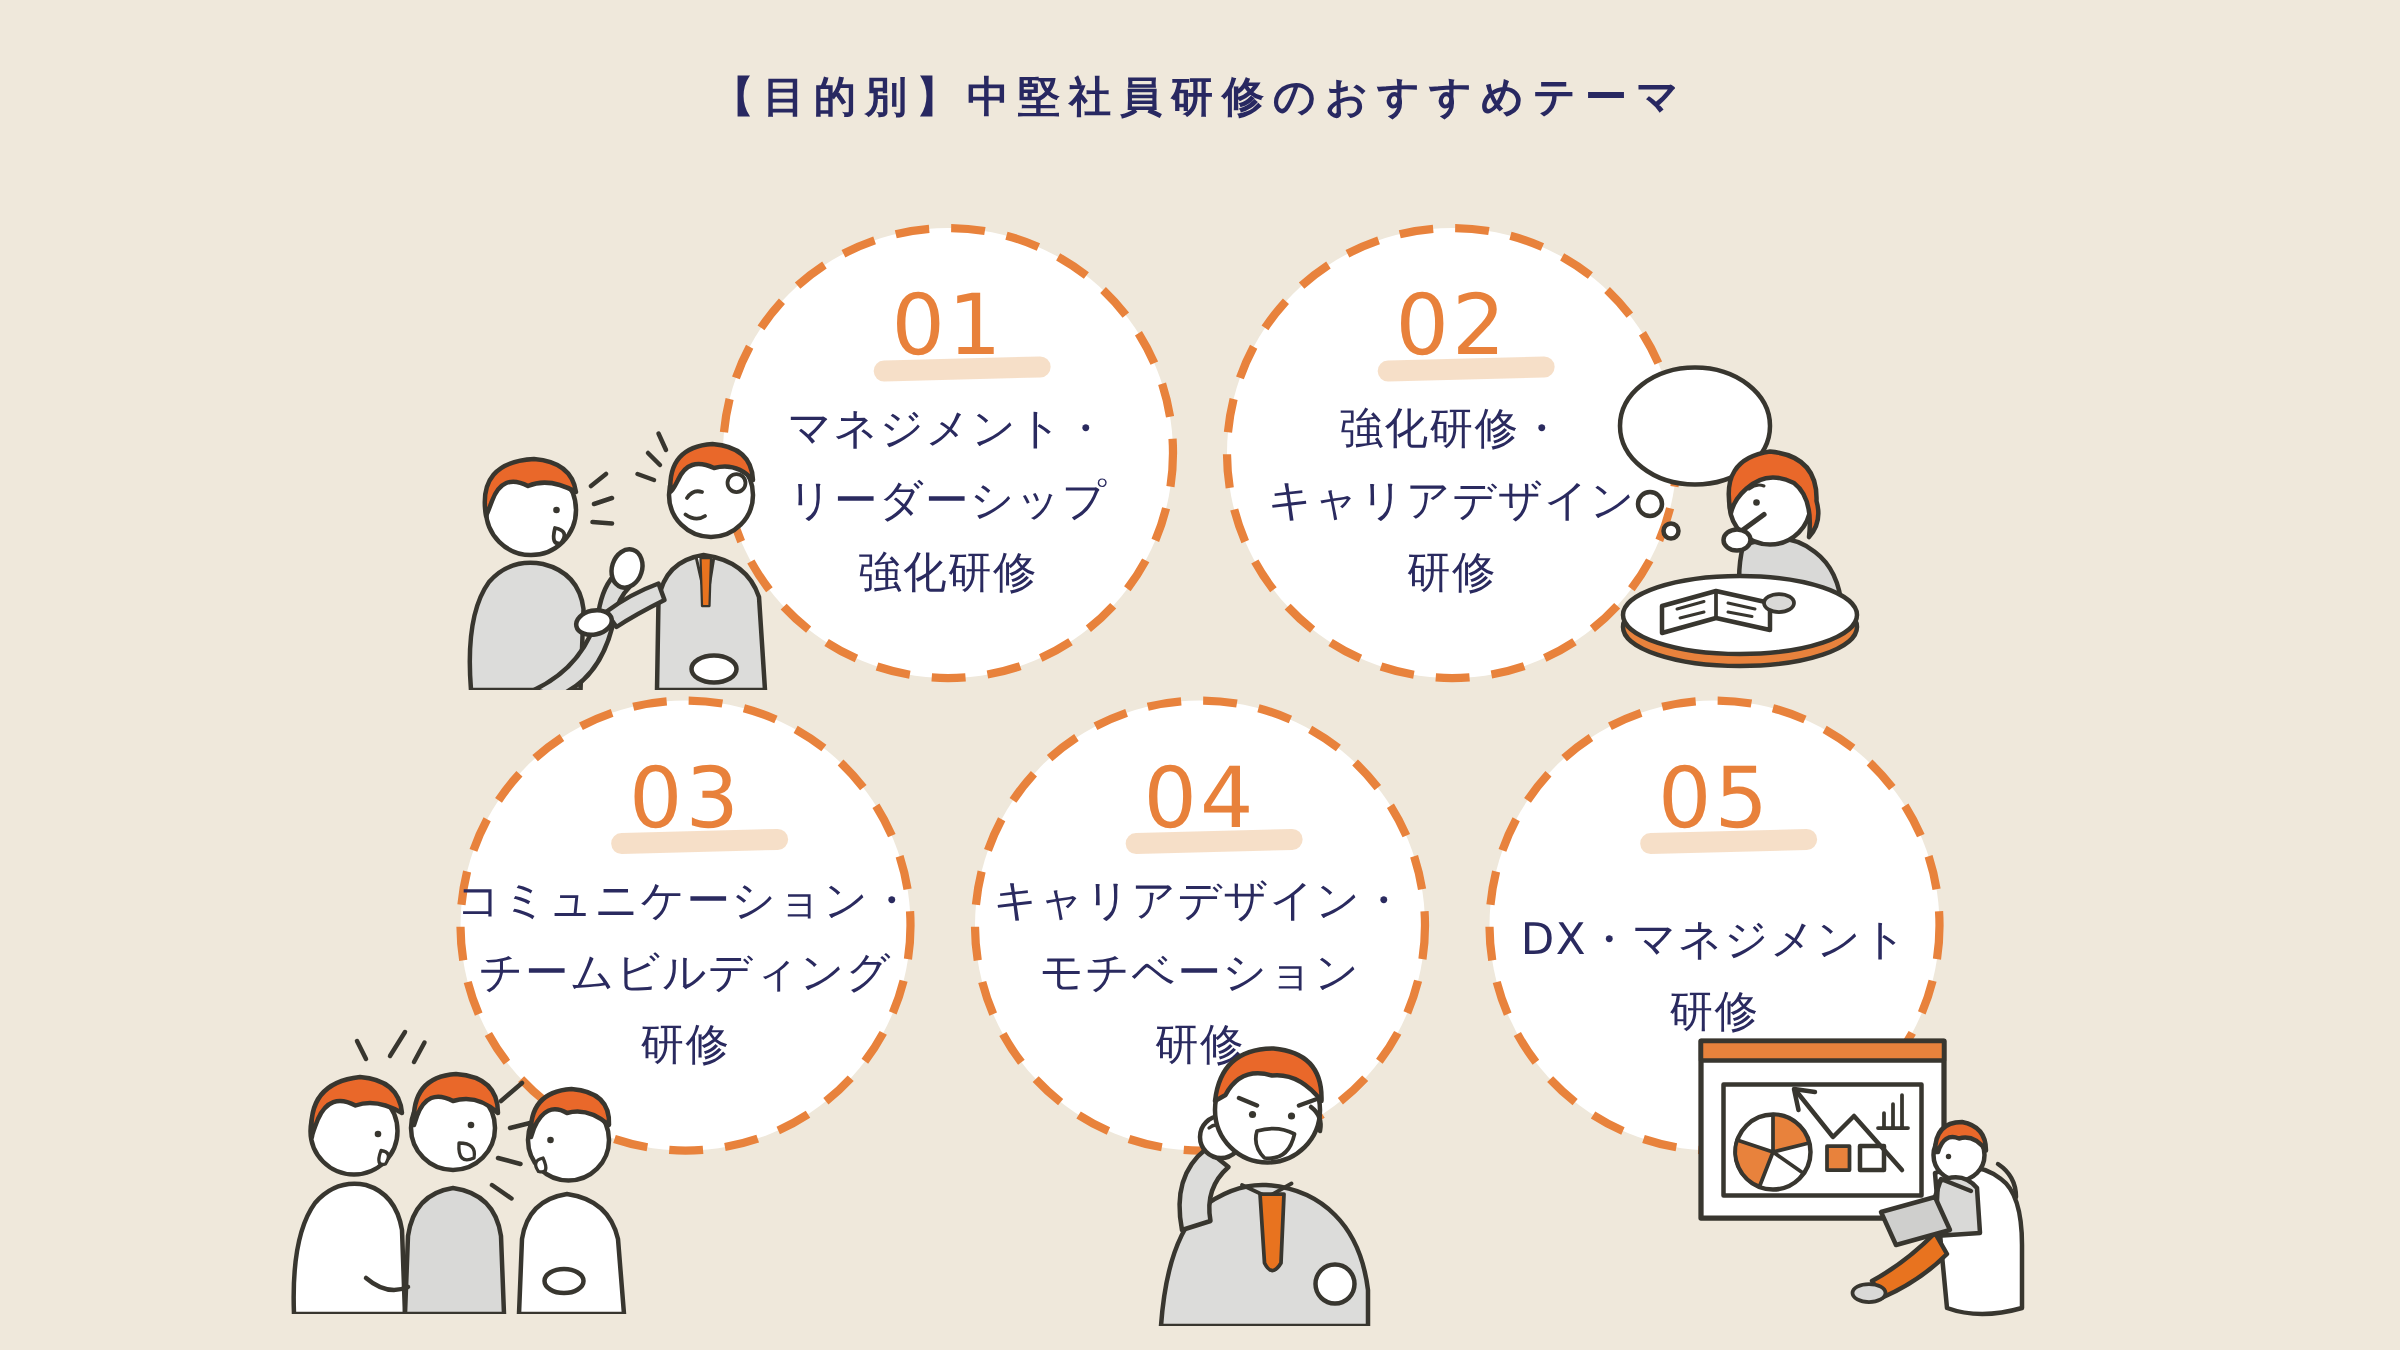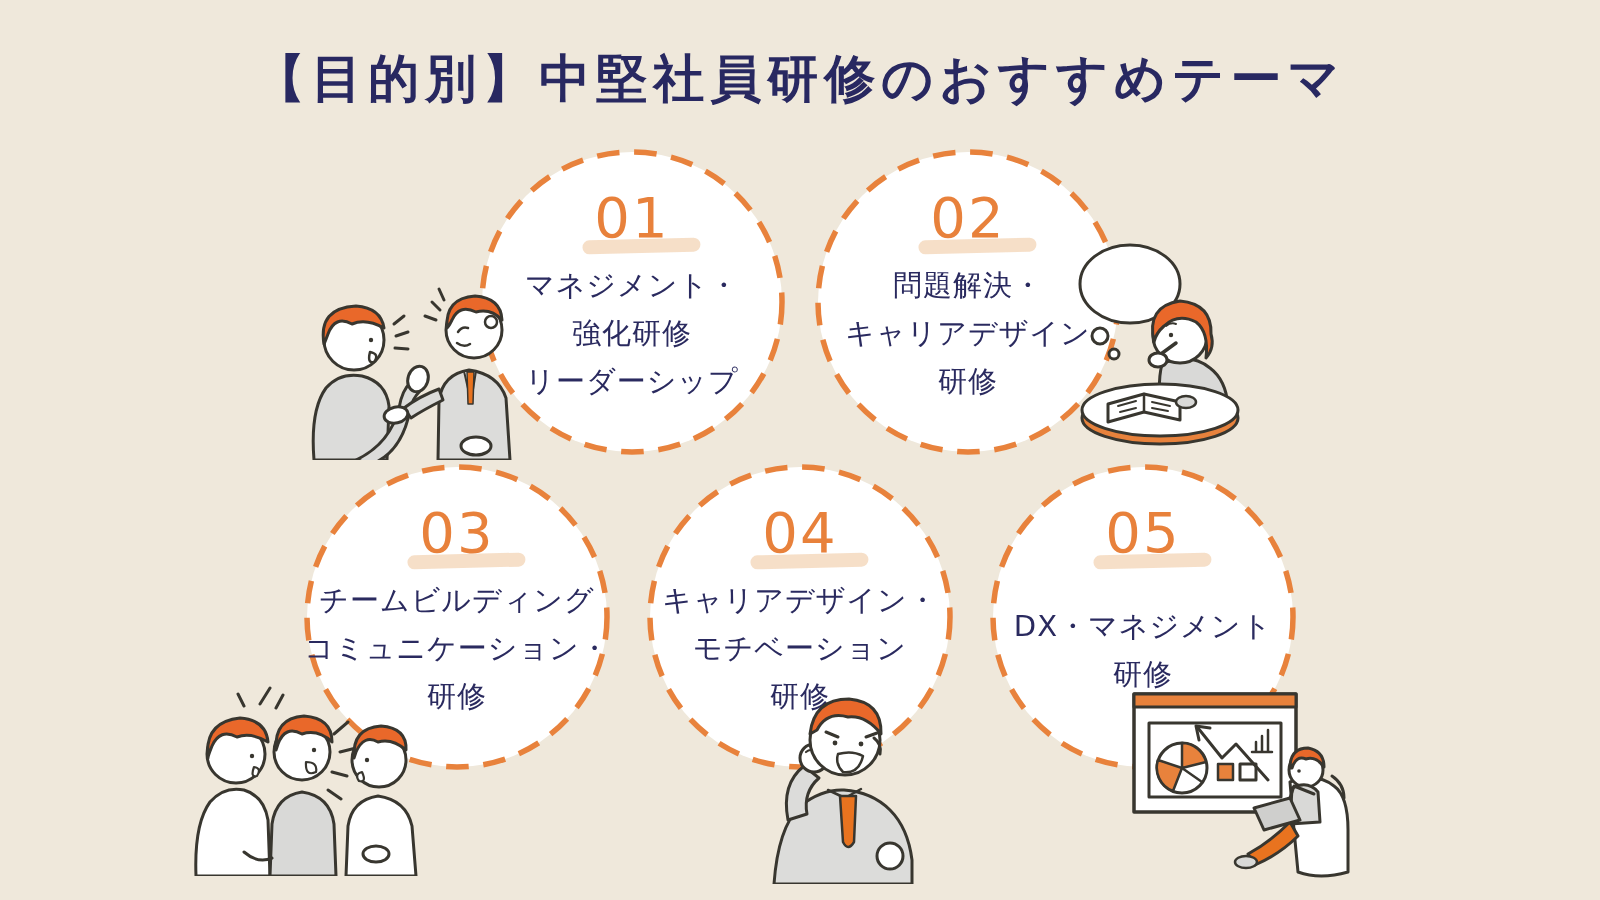--- a/index.html
+++ b/index.html
@@ -3,21 +3,21 @@
 <meta charset="utf-8">
 <style>
   html,body{margin:0;padding:0;}
   body{font-family:"DejaVu Sans","Liberation Sans",sans-serif;}
   #stage{
     position:relative;width:1600px;height:900px;overflow:hidden;
     background:#EFE8DB;
   }
   .main-title{
     position:absolute;left:0;top:48px;width:1600px;
-    text-align:center;color:#282861;font-size:51px;font-weight:800;
+    text-align:center;color:#282861;font-size:28px;font-weight:800;
     letter-spacing:6px;line-height:1.2;
   }
   .circle{position:absolute;width:310px;height:310px;}
   .circle svg.ring{position:absolute;left:0;top:0;}
   .num-wrap{position:absolute;left:0;top:0;width:310px;height:120px;}
   .swoosh{
     position:absolute;left:50%;top:92px;width:118px;height:14px;
     transform:translateX(-42%) rotate(-1.5deg);
     background:#F5DCC2;border-radius:7px;opacity:.9;
   }
@@ -46,51 +46,51 @@
   <div class="circle" style="left:477px;top:147px">
     <svg class="ring" width="310" height="310">
       <circle cx="155" cy="155" r="150" fill="#FFFFFF" stroke="#E8823C" stroke-width="5.5" stroke-dasharray="22.6 14.7"></circle>
     </svg>
     <div class="num-wrap">
       <div class="swoosh"></div>
       <div class="num">01</div>
     </div>
     <div class="lines l3">
       <div class="line">マネジメント・</div>
+      <div class="line">リーダーシップ</div>
       <div class="line">強化研修</div>
-      <div class="line">リーダーシップ</div>
     </div>
   </div>
 
   <div class="circle" style="left:813px;top:147px">
     <svg class="ring" width="310" height="310">
       <circle cx="155" cy="155" r="150" fill="#FFFFFF" stroke="#E8823C" stroke-width="5.5" stroke-dasharray="22.6 14.7"></circle>
     </svg>
     <div class="num-wrap">
       <div class="swoosh"></div>
       <div class="num">02</div>
     </div>
     <div class="lines l3">
-      <div class="line">問題解決・</div>
+      <div class="line">強化研修・</div>
       <div class="line">キャリアデザイン</div>
       <div class="line">研修</div>
     </div>
   </div>
 
   <div class="circle" style="left:302px;top:462px">
     <svg class="ring" width="310" height="310">
       <circle cx="155" cy="155" r="150" fill="#FFFFFF" stroke="#E8823C" stroke-width="5.5" stroke-dasharray="22.6 14.7"></circle>
     </svg>
     <div class="num-wrap">
       <div class="swoosh"></div>
       <div class="num">03</div>
     </div>
     <div class="lines l3">
+      <div class="line">コミュニケーション・</div>
       <div class="line">チームビルディング</div>
-      <div class="line">コミュニケーション・</div>
       <div class="line">研修</div>
     </div>
   </div>
 
   <div class="circle" style="left:645px;top:462px">
     <svg class="ring" width="310" height="310">
       <circle cx="155" cy="155" r="150" fill="#FFFFFF" stroke="#E8823C" stroke-width="5.5" stroke-dasharray="22.6 14.7"></circle>
     </svg>
     <div class="num-wrap">
       <div class="swoosh"></div>

